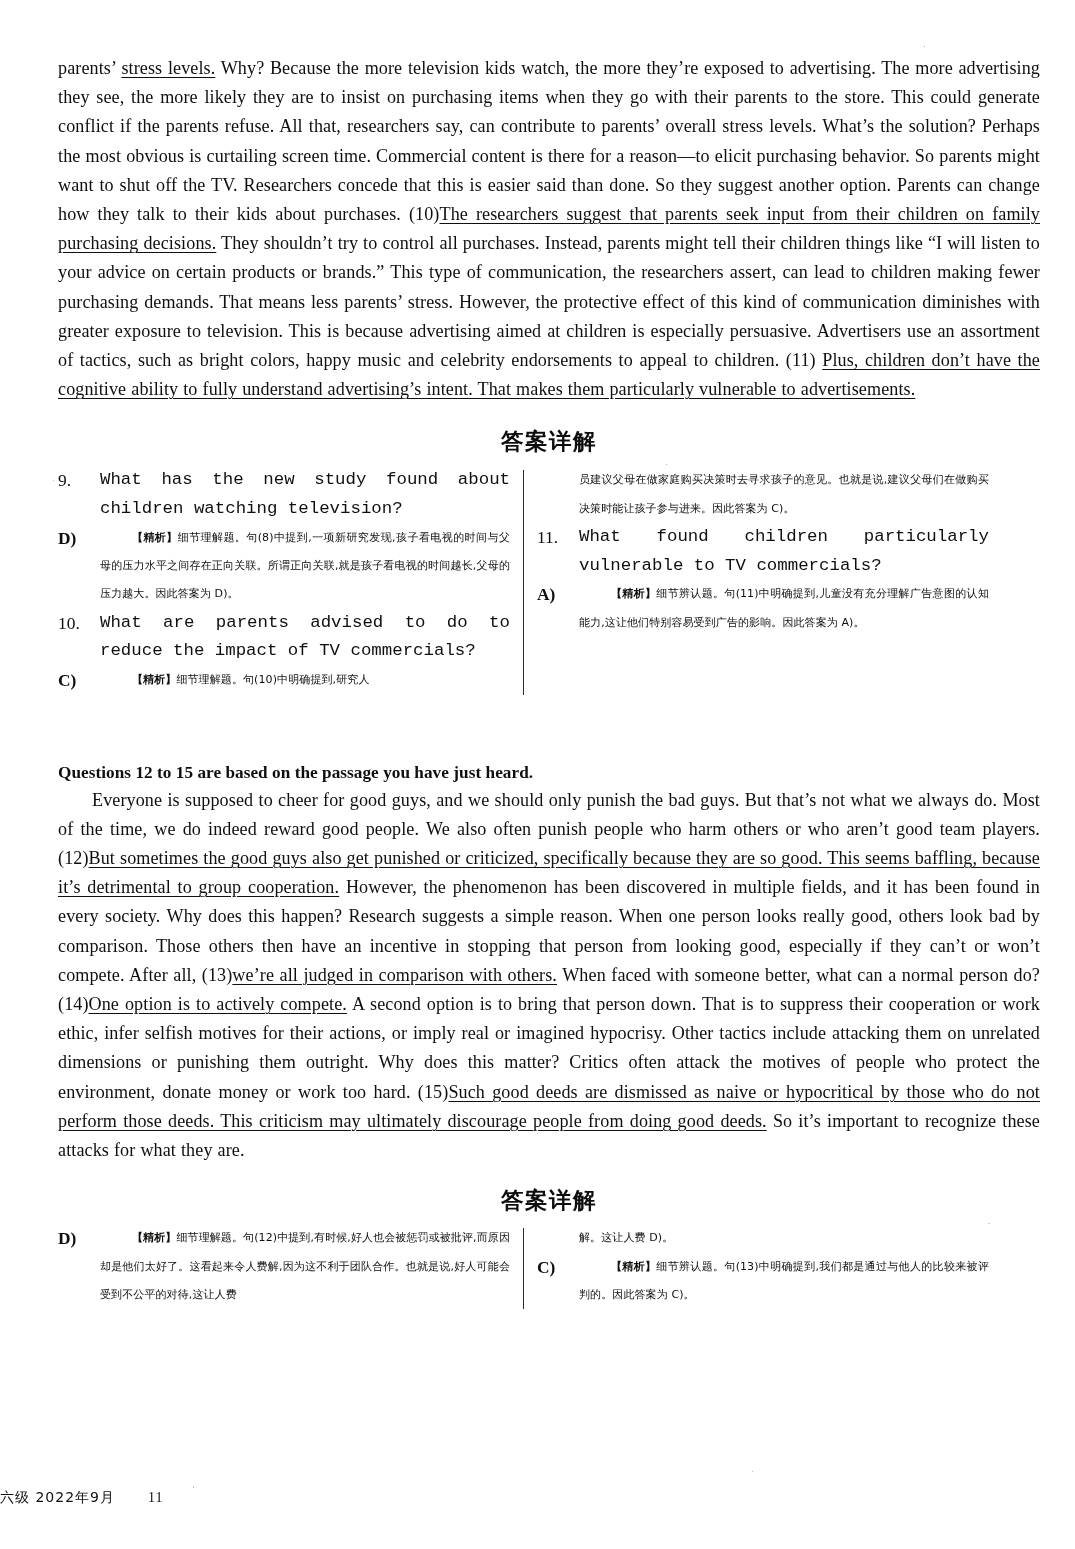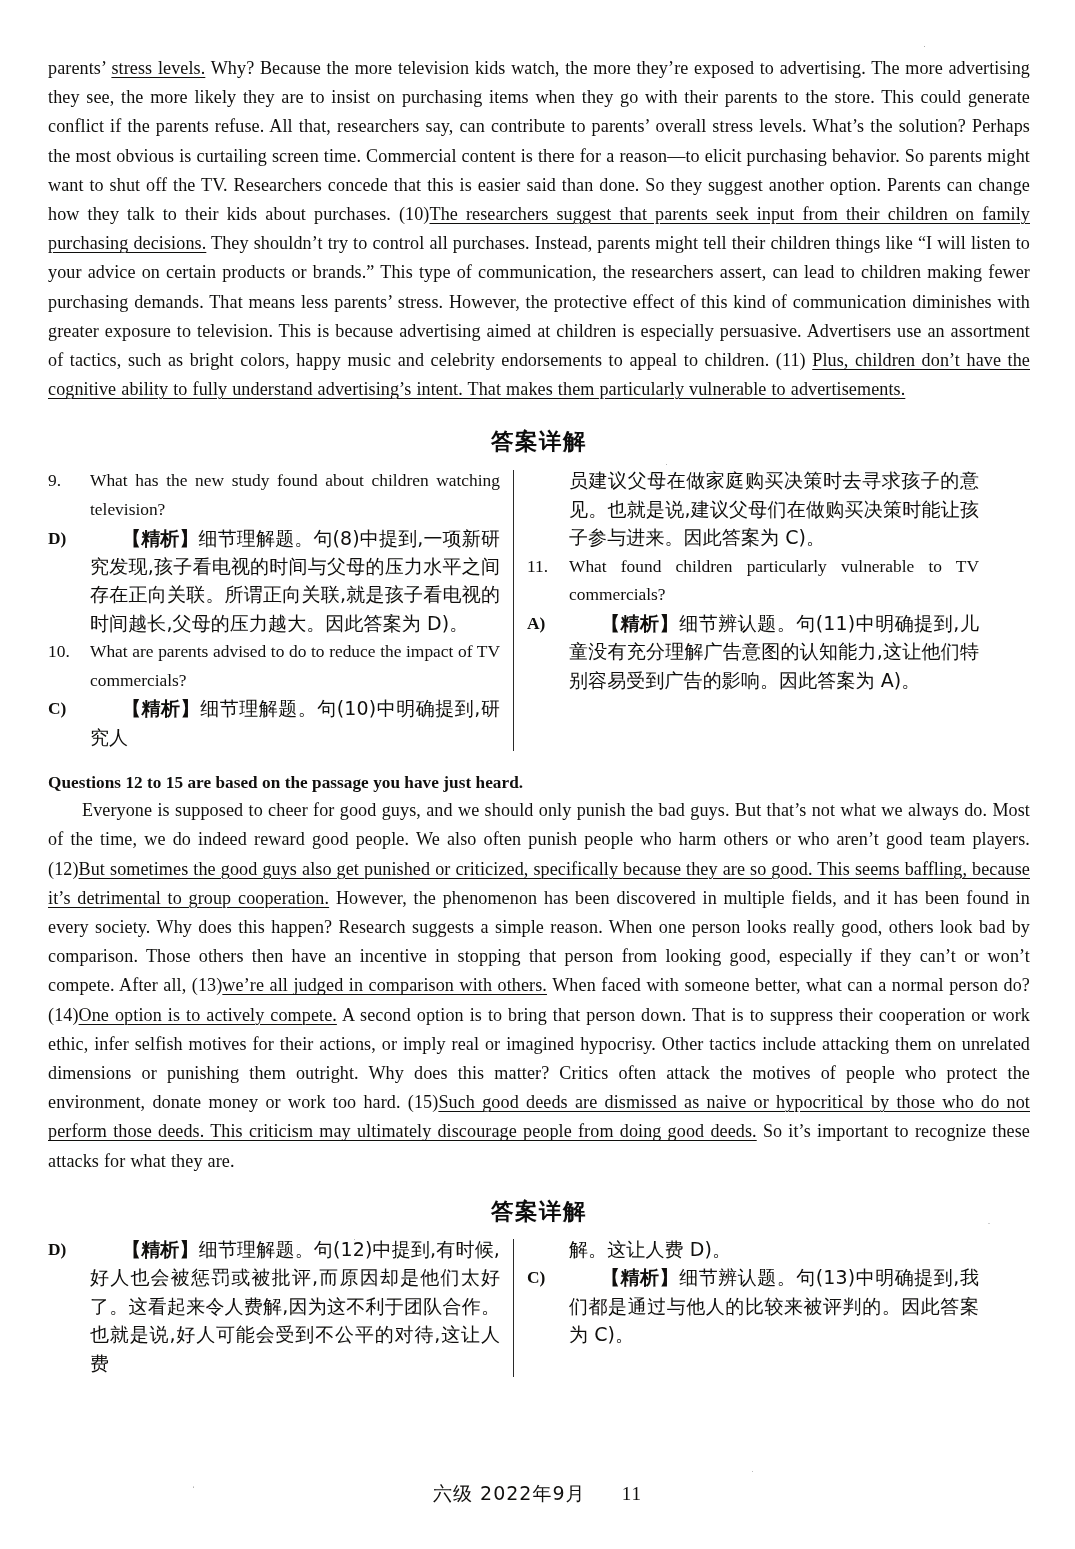--- a/index.html
+++ b/index.html
@@ -30,21 +30,21 @@
       radial-gradient(circle at 5% 31%, #7a7a7a 0.5px, transparent 0.6px),
       radial-gradient(circle at 62% 30%, #6b6b6b 0.5px, transparent 0.6px),
       radial-gradient(circle at 33% 80%, #6b6b6b 0.5px, transparent 0.6px),
       radial-gradient(circle at 92% 79%, #5a5a5a 0.5px, transparent 0.6px),
       radial-gradient(circle at 18% 96%, #6b6b6b 0.5px, transparent 0.6px),
       radial-gradient(circle at 70% 95%, #7a7a7a 0.5px, transparent 0.6px);
   }
 
   .page {
     position: absolute;
-    left: 48px;
+    left: 58px;
     top: 0;
     width: 982px;
     height: 1549px;
   }
 
   
   .passage {
     font-size: 18.1px;
     line-height: 29.2px;
     text-align: justify;
@@ -54,20 +54,21 @@
   }
   .passage.indented { text-indent: 34px; }
 
   .u { text-decoration: underline; text-underline-offset: 2.5px; text-decoration-thickness: 1px; }
 
   .qhead {
     font-size: 17.2px;
     font-weight: bold;
     line-height: 27px;
     letter-spacing: 0.05px;
+    margin-top: 46px;
   }
 
   
   .answer-banner {
     text-align: center;
     font-family: Liberation Serif, serif;
     font-weight: bold;
     font-size: 22.5px;
     letter-spacing: 1.5px;
     color: #0d0d0d;
@@ -99,43 +100,43 @@
   .qa-marker {
     flex: 0 0 42px;
     width: 42px;
     font-family: "Liberation Serif", "DejaVu Serif", serif;
   }
   .qa-marker.bold { font-weight: bold; }
   .qa-body { flex: 1 1 auto; }
   .qa-body.q-en {
     text-align: justify;
     text-align-last: left;
+    font-family: Liberation Mono, monospace;
   }
   .qa-body.a-cn {
     font-family: "DejaVu Sans", "Liberation Sans", sans-serif;
-    font-size: 19px;
+    font-size: 11px;
     line-height: 28.4px;
     letter-spacing: 0.1px;
     text-align: justify;
     text-align-last: left;
   }
   .tag {
     font-weight: bold;
     font-family: "DejaVu Sans", "Liberation Sans", sans-serif;
     margin-left: 32px;
   }
 
   
   .footer {
     position: absolute;
     left: 0;
     right: 0;
     bottom: 42px;
-    text-align: center;
-    font-size: 19px;
+    font-size: 14px;
     font-family: "DejaVu Sans", "Liberation Sans", sans-serif;
     letter-spacing: 1px;
   }
   .footer .ftxt { font-family: "Liberation Serif", "DejaVu Serif", serif; }
 </style>
 </head>
 <body>
 
 <div class="scan-noise"></div>
 

